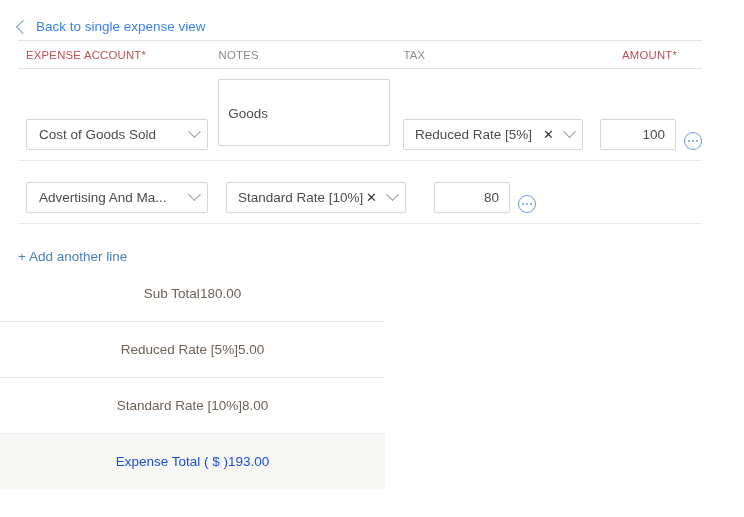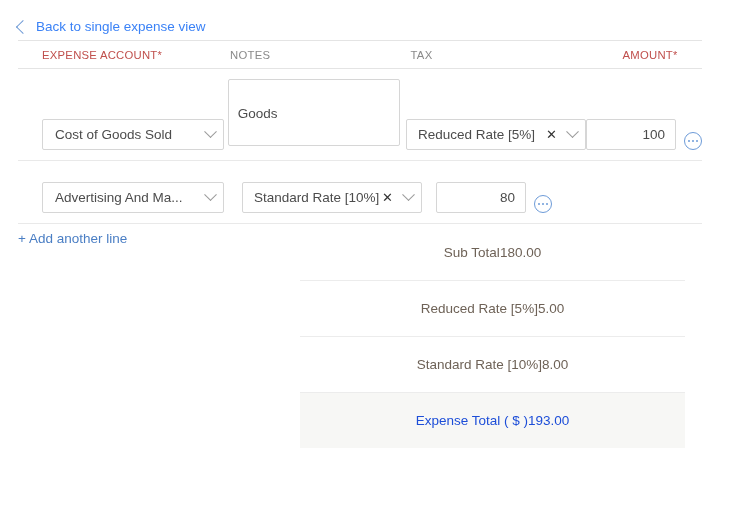--- a/index.html
+++ b/index.html
@@ -62,21 +62,21 @@
   .col-head {
     font-size: 11.3px;
     letter-spacing: 0.25px;
     color: #8a8a8a;
     font-weight: normal;
     white-space: nowrap;
   }
   .col-head.req { color: #c0504d; }
   .col-head .star { font-size: 11px; }
 
-  .c-account { width: 200px; padding-left: 8px; margin-left: 16px; }
+  .c-account { width: 200px; padding-left: 8px; }
   .c-notes   { width: 192px; }
   .c-tax     { width: 190px; }
   .c-amount  { width: 94px; text-align: right; }
   .c-opts    { width: 26px; }
 
   .line-row {
     display: flex;
     align-items: flex-end;
     padding-top: 10px;
     padding-bottom: 10px;
@@ -153,21 +153,21 @@
   .tax-clear {
     font-size: 13px;
     color: #333;
     margin: 0 5px 0 2px;
     line-height: 1;
     cursor: pointer;
     font-family: "Liberation Sans", sans-serif;
   }
 
   .amount-box {
-    width: 90px;
+    width: 76px;
     height: 31px;
     border: 1px solid #d6d6d6;
     border-radius: 2px;
     background: #fff;
     box-sizing: border-box;
     padding: 0 10px;
     font-size: 13.5px;
     color: #4c4c4c;
     text-align: right;
     font-family: "Liberation Sans", sans-serif;
@@ -199,20 +199,22 @@
 
   .row-rule {
     height: 1px;
     background: #e9e9e9;
     width: 684px;
   }
 
   
   .lower {
     display: flex;
+    margin-top: 18px;
+    flex-direction: column;
   }
   .add-col {
     width: 300px;
     padding-left: 18px;
     box-sizing: border-box;
   }
   .add-link {
     color: #4a7ec4;
     font-size: 13.5px;
     cursor: pointer;

